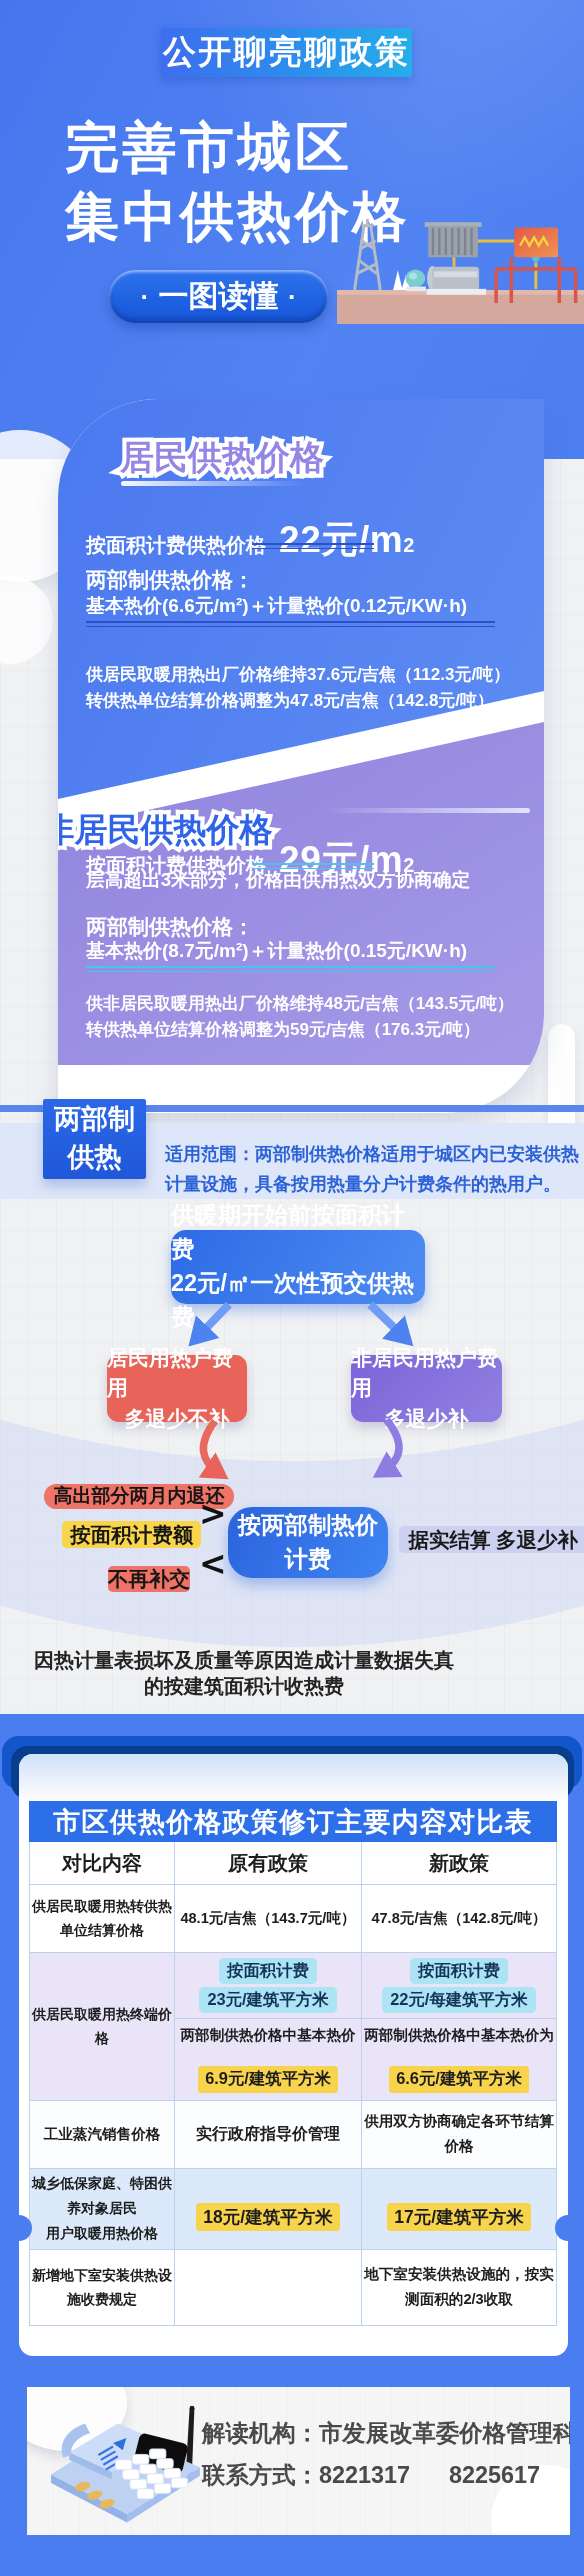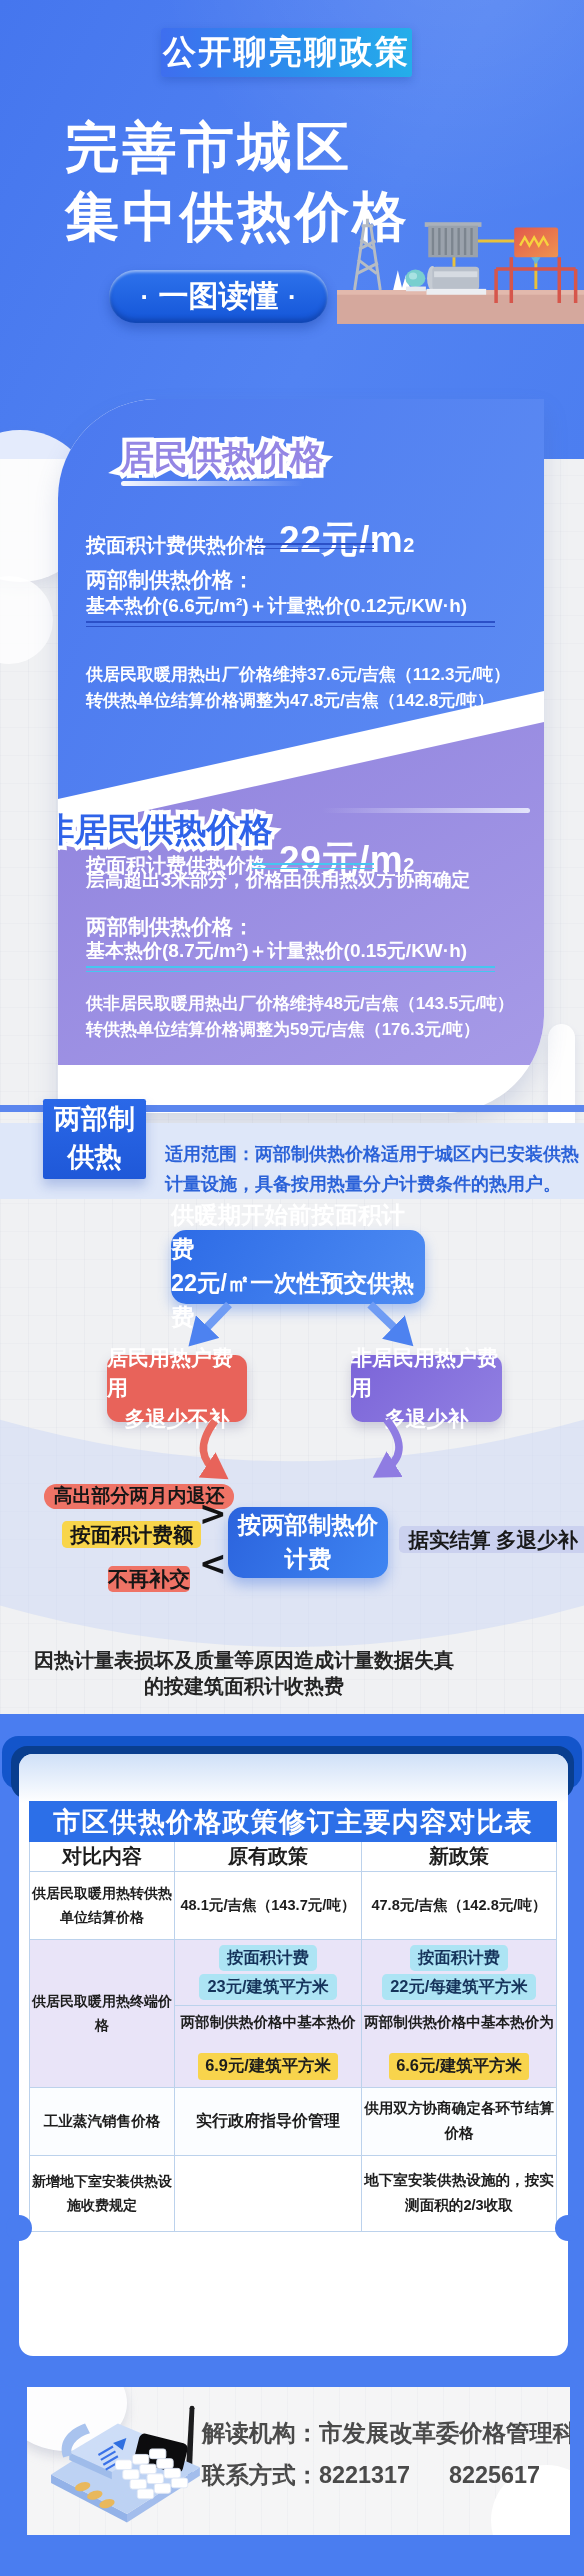--- a/index.html
+++ b/index.html
@@ -105,21 +105,21 @@
   .fl-red{ left:107px; top:1355px; width:140px; height:67px; background:#e8635a; }
   .fl-purple{ left:351px; top:1355px; width:151px; height:67px; background:linear-gradient(135deg,#7b64d8,#9180e2); }
   .hl{ display:flex; align-items:center; justify-content:center; font-weight:bold; color:#161616; white-space:nowrap;}
   .lab-refund{ left:44px; top:1484px; height:24.5px; padding:0 9.4px; border-radius:12.3px; background:#ef7366; font-size:19px;}
   .lab-area{ left:62px; top:1521px; height:27px; padding:0 8.2px; border-radius:4.7px; background:#f8d54b; font-size:20.5px;}
   .lab-nopay{ left:108px; top:1566px; height:26px; padding:0 0; border-radius:4.7px; background:#ef7366; font-size:20.5px;}
   .lab-settle{ left:399px; top:1526px; height:27px; padding:0 9.4px; border-radius:4.7px; background:#cbd1ef; font-size:20.5px; color:#1a1a1a;}
   .sym{ font-size:33px; font-weight:900; color:#121212; font-family:"DejaVu Sans",sans-serif;}
   .sym-gt{ left:199px; top:1494px; }
   .sym-lt{ left:199px; top:1544px; }
-  .fl-center{ left:228px; top:1507px; width:160px; height:71px; border-radius:15px;
+  .fl-center{ left:228px; top:1507px; width:160px; height:71px; border-radius:24px;
     background:linear-gradient(120deg,#2b63dd,#3f85f2);
     display:flex; flex-direction:column; align-items:center; justify-content:center;
     color:#fff; font-weight:bold; font-size:23.4px; line-height:1.45;
     box-shadow:0 7px 13px rgba(43,99,221,.35);}
   .cap{ left:0; width:488px; text-align:center; font-size:20px; font-weight:bold; color:#242424;}
   .cap1{ top:1647px; } .cap2{ top:1673px; }
 
   
   .bottom-bg{ left:0; top:1714px; width:584px; height:862px; background:#4a7df0; }
   .layer1{ left:2.3px; top:1736px; width:580px; height:53px; border-radius:16.4px; background:#1355cb; }
@@ -130,21 +130,21 @@
   .tbl-title{ left:29px; top:1801px; width:528px; height:41px; background:#2c6fe8;
     display:flex; align-items:center; justify-content:center;
     color:#fff; font-size:27px; font-weight:bold; letter-spacing:1.2px;}
   .tbl{ left:29px; top:1842px; width:528px; border-left:1.2px solid #bcd2ec; border-right:1.2px solid #bcd2ec;}
   .trow{ display:flex; width:100%; border-bottom:1.2px solid #bcd2ec; background:#fff;}
   .trow .c1{ width:145px; border-right:1.2px solid #bcd2ec;}
   .trow .c2{ width:187px; border-right:1.2px solid #bcd2ec;}
   .trow .c3{ flex:1;}
   .cell{ display:flex; flex-direction:column; align-items:center; justify-content:center;
     gap:3.5px; text-align:center; color:#1d1d1d; font-weight:bold;}
-  .r-head{ height:30px; } .r-head .cell{ font-size:20px; }
+  .r-head{ height:43px; } .r-head .cell{ font-size:20px; }
   .r1{ height:68px; } .r1 .c1{ font-size:14px; line-height:1.5;} .r1 .c2,.r1 .c3{ font-size:14.6px;}
   .r2{ height:148px; background:#e9e4f8;} .r2 .c1{ font-size:14px; line-height:1.5;}
   .subcol{ display:flex; flex-direction:column; }
   .sub-top{ height:66px; border-bottom:1.2px solid #bcd2ec; display:flex; flex-direction:column; align-items:center; justify-content:center; gap:2.9px;}
   .sub-bot{ flex:1; display:flex; flex-direction:column; align-items:center; justify-content:center; gap:4.7px; font-size:14.6px; font-weight:bold; color:#1d1d1d;}
   .pill-cyan{ background:#ade4f4; border-radius:4.7px; padding:1.8px 8.2px; font-size:16.4px; font-weight:bold; color:#15335a; white-space:nowrap;}
   .pill-yellow{ background:#f8d44c; border-radius:3.5px; padding:2.3px 7px; font-size:16.4px; font-weight:bold; color:#1d1d1d; white-space:nowrap;margin-top:16px;}
   .r3{ height:68px; background:#fbfdff;} .r3 .c1{ font-size:14.6px;} .r3 .c2{ font-size:16px;} .r3 .c3{ font-size:14.6px; line-height:1.5;}
   .r4{ height:81px; background:#dce9fb;} .r4 .c1{ font-size:14px; line-height:1.55;} .r4 .pill-yellow{ font-size:17.5px;}
   .r5{ height:76px; } .r5 .c1{ font-size:14px; line-height:1.5;} .r5 .c3{ font-size:14.6px; line-height:1.5;}
@@ -371,20 +371,33 @@
 
     <div class="trow r3">
       <div class="cell c1">工业蒸汽销售价格</div>
       <div class="cell c2">实行政府指导价管理</div>
       <div class="cell c3">
         <span>供用双方协商确定各环节结算</span>
         <span>价格</span>
       </div>
     </div>
 
+    <div class="trow r4">
+      <div class="cell c1">
+        <span>城乡低保家庭、特困供</span>
+        <span>养对象居民</span>
+        <span>用户取暖用热价格</span>
+      </div>
+      <div class="cell c2">
+        <span class="pill-yellow">18元/建筑平方米</span>
+      </div>
+      <div class="cell c3">
+        <span class="pill-yellow">17元/建筑平方米</span>
+      </div>
+    </div>
 
     <div class="trow r5">
       <div class="cell c1">
         <span>新增地下室安装供热设</span>
         <span>施收费规定</span>
       </div>
       <div class="cell c2"></div>
       <div class="cell c3">
         <span>地下室安装供热设施的，按实</span>
         <span>测面积的2/3收取</span>

